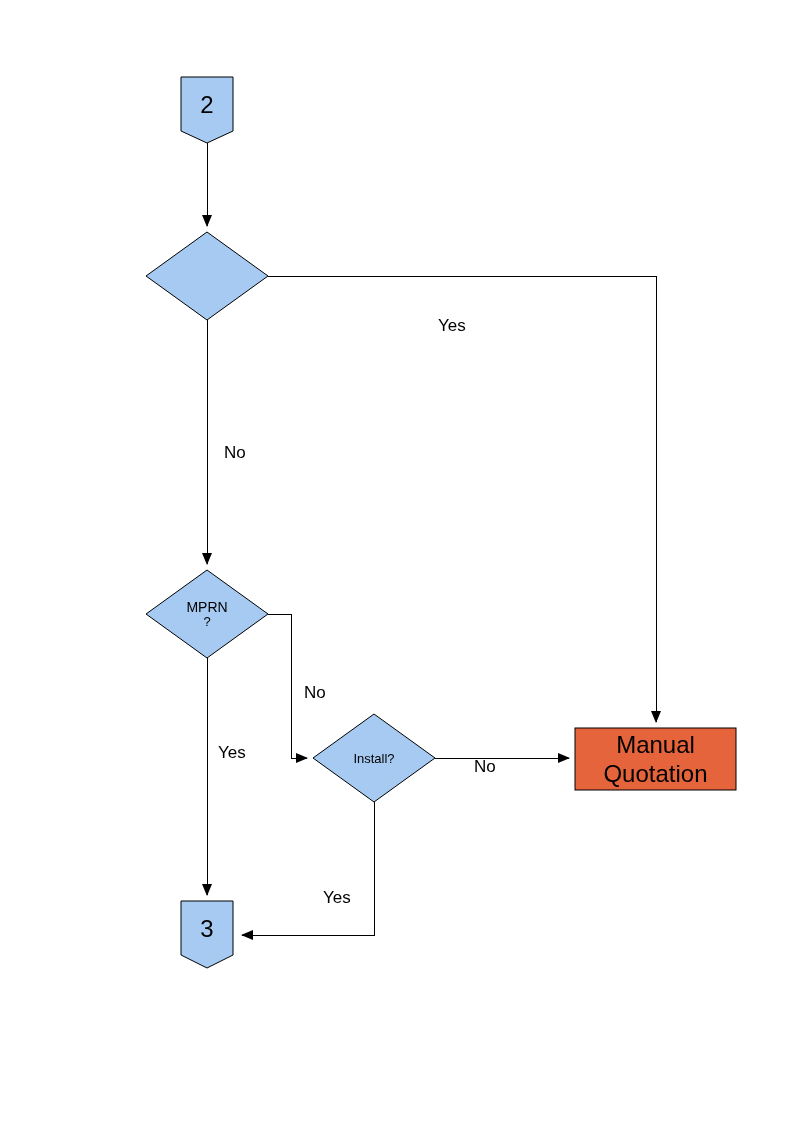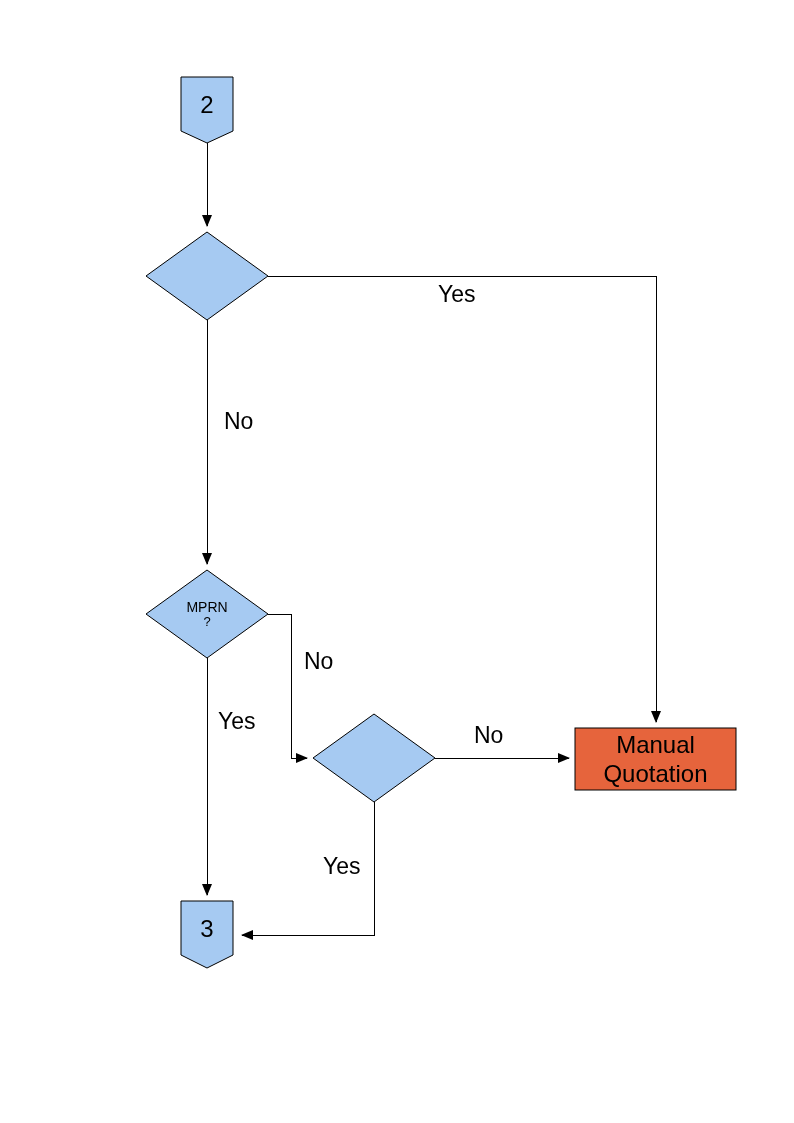--- a/index.html
+++ b/index.html
@@ -39,23 +39,24 @@
     pointer-events: none;
   }
   .big-text { font-size: 24px; line-height: 29px; }
   .amr-line1  { font-size: 14px; line-height: 15px; }
   .amr-line2  { font-size: 11px; line-height: 13px; }
   .mprn-line1 { font-size: 14px; line-height: 15px; }
   .mprn-line2 { font-size: 13px; line-height: 14px; }
   .install-text { font-size: 13px; line-height: 15px; }
   .edge-label {
     position: absolute;
-    font-size: 23px;
+    font-size: 17px;
     line-height: 26px;
     white-space: nowrap;
+    margin-top: 32px;
   }
 </style>
 </head>
 <body>
 
 <div class="page">
 
   <svg class="canvas" width="794" height="1123" viewBox="0 0 794 1123">
     <defs>
       <marker id="arrow" viewBox="0 0 12 10" refX="11" refY="5" markerWidth="12" markerHeight="10" orient="auto-start-reverse">
@@ -82,20 +83,23 @@
   <div class="node-label big-text" style="left:181px; top:77px; width:52px; height:54px;">
     <span>2</span>
   </div>
 
 
   <div class="node-label" style="left:146px; top:570px; width:122px; height:88px;">
     <span class="mprn-line1">MPRN</span>
     <span class="mprn-line2">?</span>
   </div>
 
+  <div class="node-label" style="left:313px; top:714px; width:122px; height:88px;">
+    <span class="install-text">Install?</span>
+  </div>
 
   <div class="node-label big-text" style="left:575px; top:728px; width:161px; height:62px;border-radius:12px;">
     <span>Manual</span>
     <span>Quotation</span>
   </div>
 
   <div class="node-label big-text" style="left:181px; top:901px; width:52px; height:54px;">
     <span>3</span>
   </div>
 

